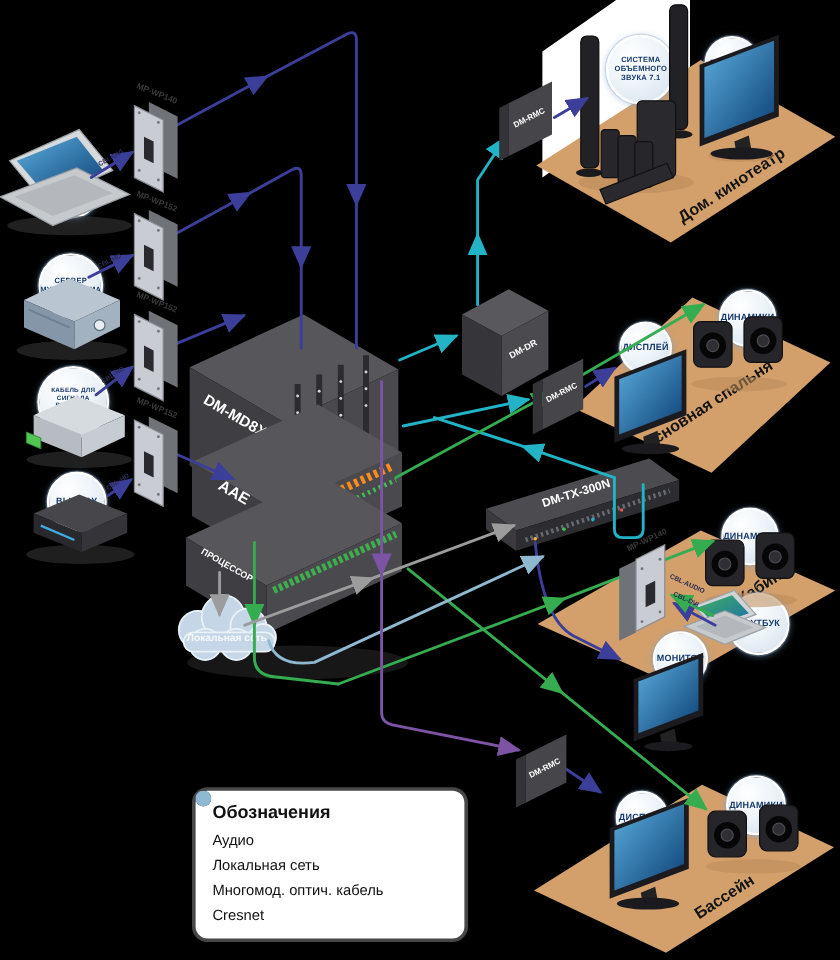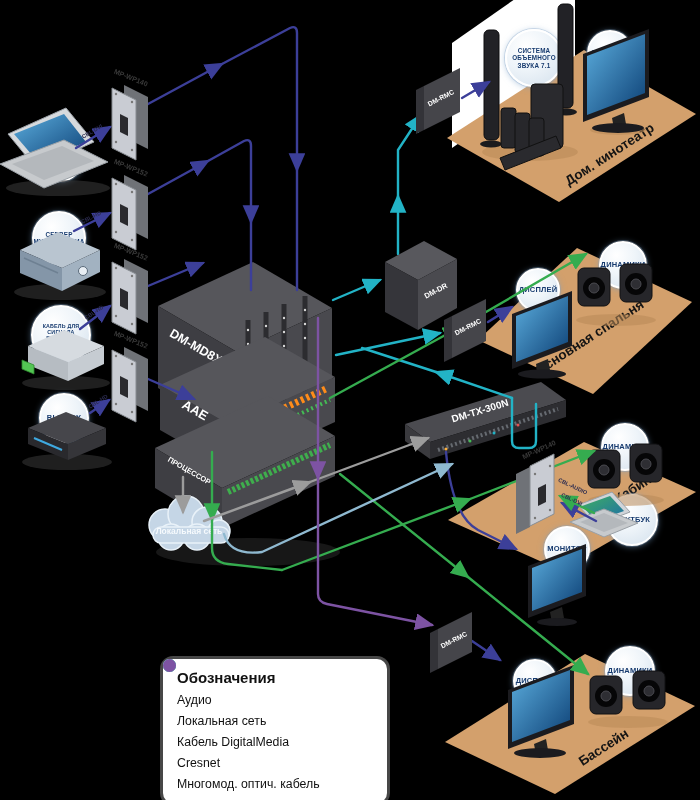--- a/index.html
+++ b/index.html
@@ -458,31 +458,25 @@
       <span>Аудио</span>
     </div>
     <div class="legend-row">
       <svg width="13" height="13">
           <circle cx="6.5" cy="6.5" r="6.5" fill="#9c9c9c"></circle>
         </svg>
       <span>Локальная сеть</span>
     </div>
     <div class="legend-row">
       <svg width="13" height="13">
-          <circle cx="6.5" cy="6.5" r="6.5" fill="#22b3c6"></circle>
+          <circle cx="6.5" cy="6.5" r="6.5" fill="#7d53a3"></circle>
         </svg>
-      <span>Кабель DigitalMedia</span>
+      <span>Многомод. оптич. кабель</span>
     </div>
     <div class="legend-row">
       <svg width="13" height="13">
           <circle cx="6.5" cy="6.5" r="6.5" fill="#8fb9d0"></circle>
         </svg>
       <span>Cresnet</span>
     </div>
-    <div class="legend-row">
-      <svg width="13" height="13">
-          <circle cx="6.5" cy="6.5" r="6.5" fill="#7d53a3"></circle>
-        </svg>
-      <span>Многомод. оптич. кабель</span>
-    </div>
   </div>
 
 </div>
 
 </body></html>

